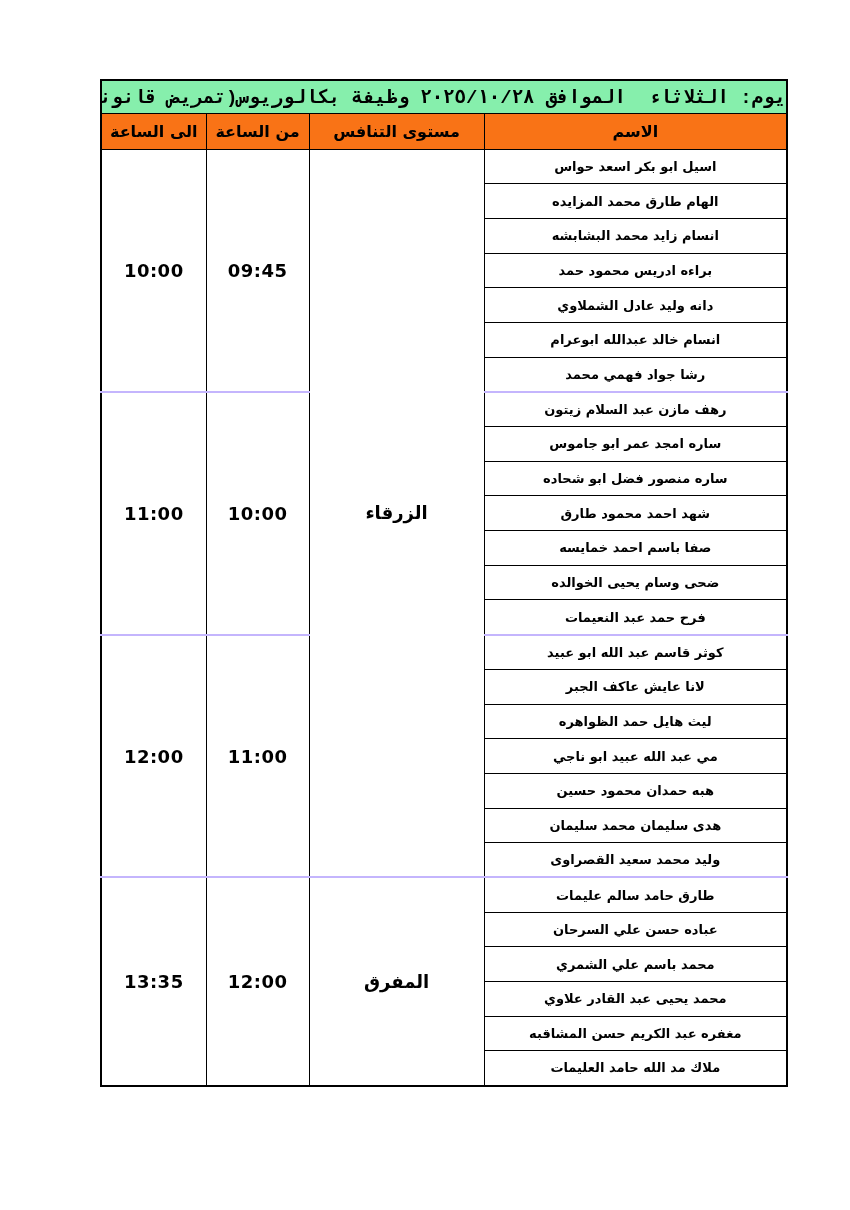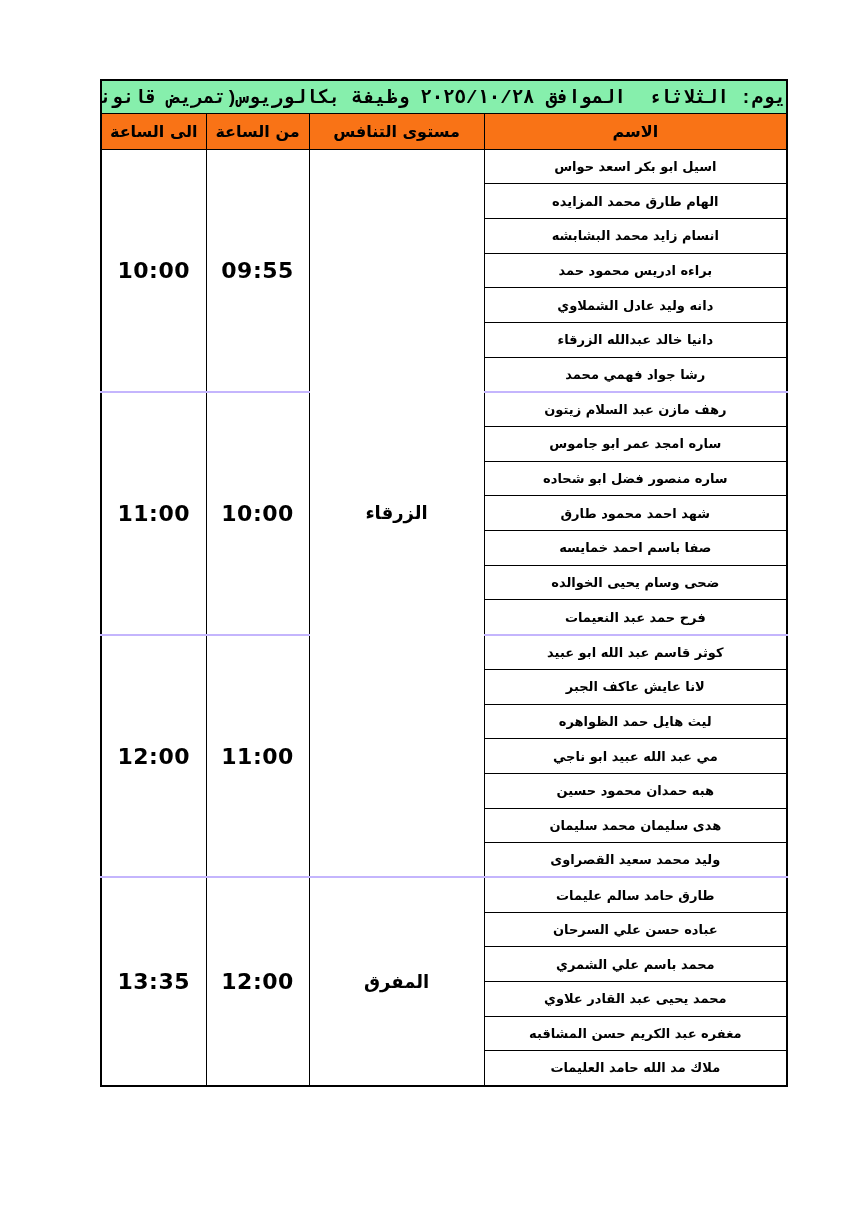--- a/index.html
+++ b/index.html
@@ -59,21 +59,21 @@
   td.name {
     font-weight: bold;
     font-size: 13px;
   }
   td.level {
     font-weight: bold;
     font-size: 18px;
   }
   td.time {
     font-weight: bold;
-    font-size: 22px;
+    font-size: 18px;
     letter-spacing: 0.5px;
   }
   tr.group-start > td {
     border-top: 2px solid #c4b5fd;
   }
 </style>
 </head>
 <body>
 
 <div class="page">
@@ -92,37 +92,37 @@
         <tr class="header-row">
           <td class="hdr">الاسم</td>
           <td class="hdr">مستوى التنافس</td>
           <td class="hdr">من الساعة</td>
           <td class="hdr">الى الساعة</td>
         </tr>
 
         <tr class="name-row">
           <td class="name">اسيل ابو بكر اسعد حواس</td>
           <td class="level" rowspan="21">الزرقاء</td>
-          <td class="time" rowspan="7">09:55</td>
+          <td class="time" rowspan="7">09:45</td>
           <td class="time" rowspan="7">10:00</td>
         </tr>
         <tr class="name-row">
             <td class="name">الهام طارق محمد المزايده</td>
           </tr>
         <tr class="name-row">
             <td class="name">انسام زايد محمد البشابشه</td>
           </tr>
         <tr class="name-row">
             <td class="name">براءه ادريس محمود حمد</td>
           </tr>
         <tr class="name-row">
             <td class="name">دانه وليد عادل الشملاوي</td>
           </tr>
         <tr class="name-row">
-            <td class="name">دانيا خالد عبدالله الزرقاء</td>
+            <td class="name">انسام خالد عبدالله ابوعرام</td>
           </tr>
         <tr class="name-row">
             <td class="name">رشا جواد فهمي محمد</td>
           </tr>
 
         <tr class="name-row group-start">
           <td class="name">رهف مازن عبد السلام زيتون</td>
           <td class="time" rowspan="7">10:00</td>
           <td class="time" rowspan="7">11:00</td>
         </tr>

